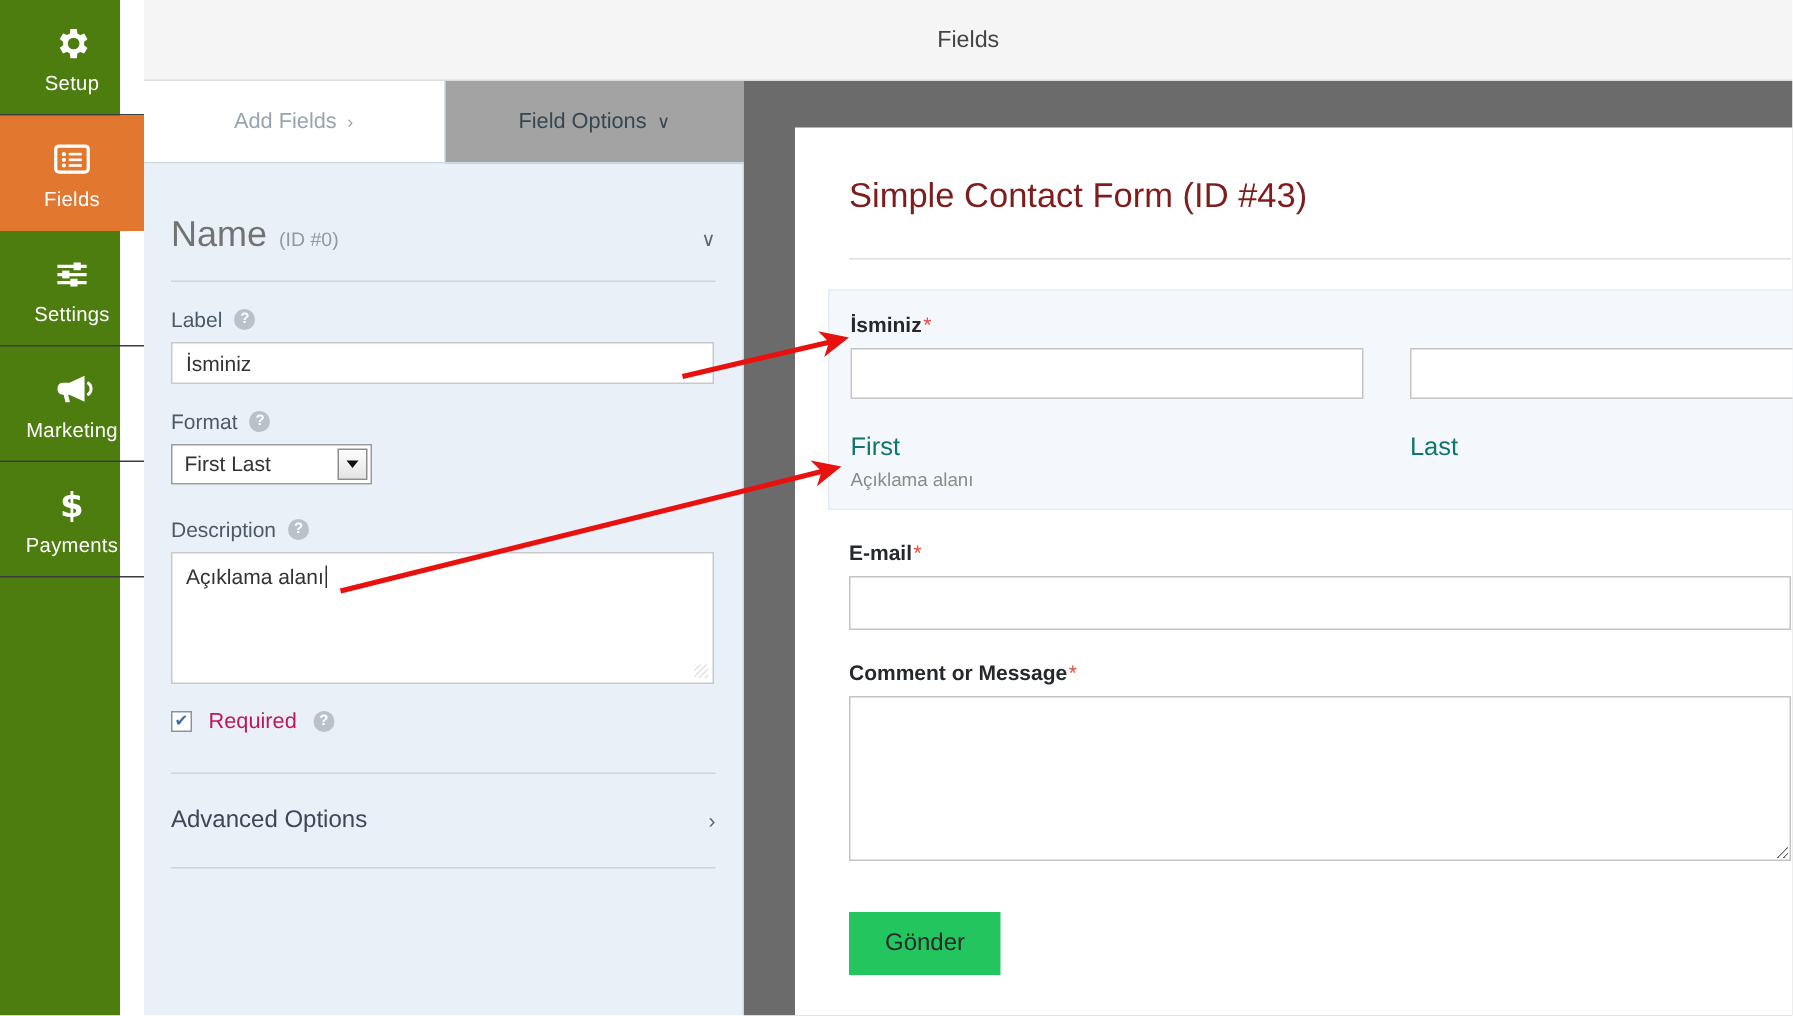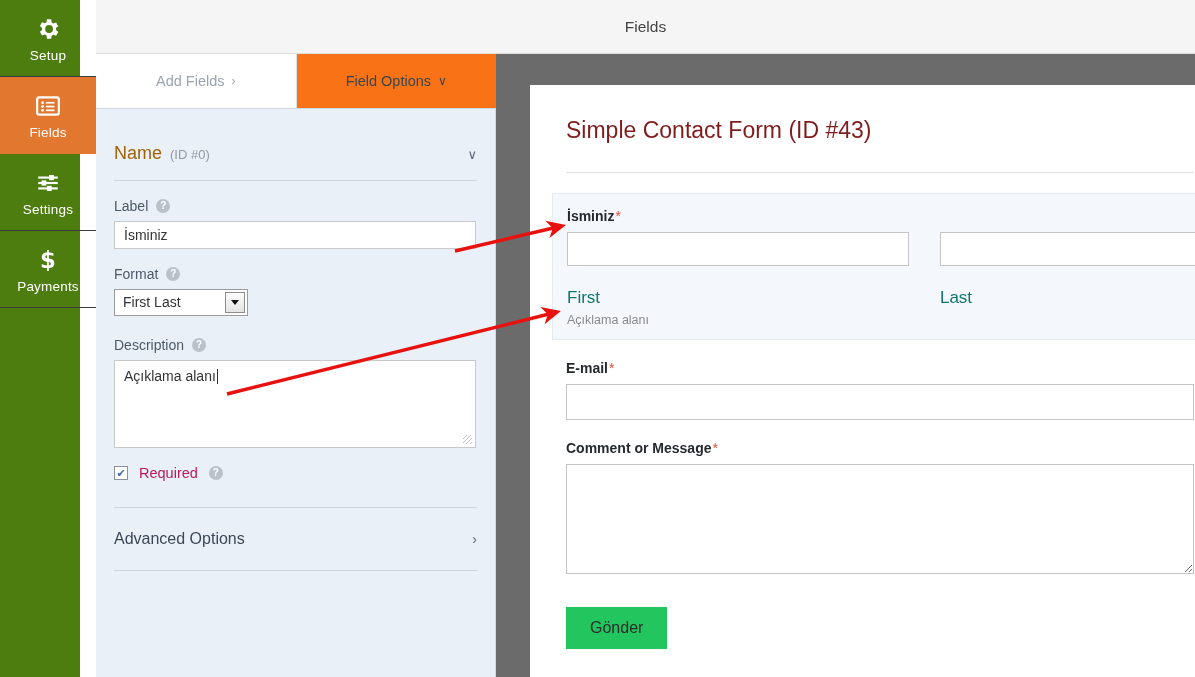--- a/index.html
+++ b/index.html
@@ -41,32 +41,32 @@
     position: absolute; left: 96px; top: 54px; width: 400px; height: 623px;
     background: #e9f0f8; border-right: 1px solid #cfd9e4;
   }
   #tabs { display: flex; width: 400px; height: 55px; }
   .tab {
     flex: 1; display: flex; align-items: center; justify-content: center;
     gap: 7px; font-size: 14.5px; cursor: pointer;
     border-bottom: 1px solid #cfd9e4;
   }
   .tab.inactive { background: #ffffff; color: #9aa4ae; border-right: 1px solid #d8e0ea; }
-  .tab.active { background: #f97316; color: #37474f; }
+  .tab.active { background: #a3a3a3; color: #37474f; }
   .tab .chev { font-size: 12px; line-height: 1; }
 
   #panel-body { padding: 0 18px; }
 
   .field-head {
     display: flex; align-items: baseline; justify-content: space-between;
     padding: 34px 0 16px 0; border-bottom: 1px solid #ccd6e2;
     cursor: pointer;
   }
   .field-head .fh-left { display: flex; align-items: baseline; gap: 8px; }
-  .field-head .fh-name { font-size: 18px; color: #a16207; }
+  .field-head .fh-name { font-size: 24px; color: #737373; }
   .field-head .fh-id { font-size: 13px; color: #8f9aa6; }
   .field-head .fh-chev { color: #5b6876; font-size: 13px; }
 
   .ctl { margin-top: 17px; }
   .ctl-label {
     display: flex; align-items: center; gap: 8px;
     font-size: 14px; color: #4c5a68; margin-bottom: 7px;
   }
   .help {
     display: inline-flex; align-items: center; justify-content: center;
@@ -215,20 +215,29 @@
           <line x1="3" y1="12" x2="21" y2="12"></line>
           <line x1="3" y1="17" x2="21" y2="17"></line>
           <rect x="13" y="4.6" width="4.4" height="4.8" fill="#fff" stroke="none"></rect>
           <rect x="6" y="9.6" width="4.4" height="4.8" fill="#fff" stroke="none"></rect>
           <rect x="11" y="14.6" width="4.4" height="4.8" fill="#fff" stroke="none"></rect>
         </svg>
       </span>
       <span class="side-label">Settings</span>
     </div>
 
+    <div class="side-item">
+      <span class="side-ico">
+        <svg width="27" height="27" viewBox="0 0 24 24" fill="#fff">
+          <path d="M19 4l-9 4.2H6a3 3 0 00-3 3v1.1a3 3 0 003 3h.6l1.1 4.4h2.6l-1-4.4h.7L19 19.4z"></path>
+          <path d="M20.6 8.1a4 4 0 010 7.2" fill="none" stroke="#fff" stroke-width="1.8"></path>
+        </svg>
+      </span>
+      <span class="side-label">Marketing</span>
+    </div>
 
     <div class="side-item">
       <span class="side-ico">
         <svg width="26" height="26" viewBox="0 0 24 24">
           <text x="12" y="19" font-family="DejaVu Sans, sans-serif" font-size="21" font-weight="bold" fill="#fff" text-anchor="middle">$</text>
         </svg>
       </span>
       <span class="side-label">Payments</span>
     </div>
   </div>

